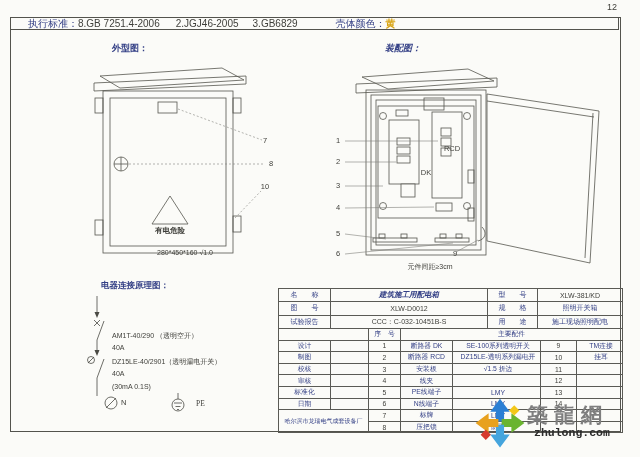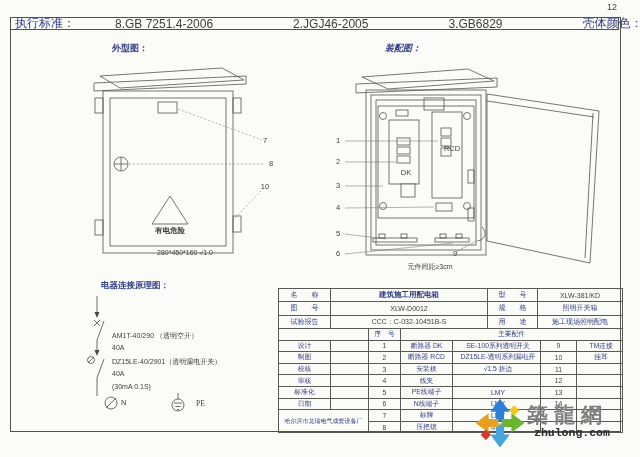--- a/index.html
+++ b/index.html
@@ -1,38 +1,38 @@
 <!DOCTYPE html>
 <html><head>
 <meta charset="utf-8">
 <style>
   html,body{margin:0;padding:0;}
   .page{position:relative;width:640px;height:457px;background:#fbfbf8;overflow:hidden;
         font-family:"Liberation Sans","DejaVu Sans",sans-serif;color:#3f3f3a;}
   .abs{position:absolute;}
   .frame{position:absolute;left:10px;top:17px;width:609px;height:413px;border:1.5px solid #53534d;}
   .header-bar{position:absolute;left:10px;top:17px;width:609px;height:13px;border:1.5px solid #53534d;border-bottom:1px solid #53534d;
-              display:flex;align-items:center;font-size:12px;white-space:nowrap;padding-left:4px;box-sizing:border-box;gap:40px;}
+              display:flex;align-items:center;font-size:10px;white-space:nowrap;padding-left:17px;box-sizing:border-box;}
   .navy{color:#333f85;}
   .ylw{color:#d9a412;font-weight:bold;}
   .sec-title{position:absolute;font-size:9px;font-weight:bold;color:#333f85;white-space:nowrap;}
   .lbl{position:absolute;font-size:7.5px;white-space:nowrap;}
   .callout{position:absolute;width:14px;text-align:center;font-size:7.5px;}
   .ctr{text-align:center;}
   svg.linework{position:absolute;left:0;top:0;pointer-events:none;}
   table{border-collapse:collapse;table-layout:fixed;background:transparent;}
   .tbl{position:absolute;left:278px;width:344px;}
   .tbl td{border:1px solid #5a5a55;padding:0;overflow:hidden;white-space:nowrap;
           text-align:center;vertical-align:middle;}
   .tbl-top{top:288px;font-size:7px;}
   .tbl-top td{height:12.3px;}
   .tbl-bot{top:328px;font-size:6.8px;}
   .tbl-bot td{height:10.6px;}
   .lft{text-align:left;padding-left:3px !important;}
-  .bold{font-weight:bold;}
+  .bold{font-weight:bold;font-style:italic;}
   .wm-cn{position:absolute;left:527px;top:401px;font-size:21px;font-weight:bold;color:#7e7e7e;
          letter-spacing:6px;white-space:nowrap;}
   .wm-url{position:absolute;left:534px;top:426px;font-size:11.5px;font-weight:bold;color:#2b2b2b;white-space:nowrap;font-family:Liberation Mono, monospace;}
   .pagenum{position:absolute;left:600px;top:2px;width:24px;font-size:9px;text-align:center;}
 </style>
 </head>
 <body>
 
 <div class="page">
 
@@ -145,21 +145,21 @@
   <div class="sec-title" style="left:112px;top:42px;">外型图：</div>
   <div class="sec-title" style="left:385px;top:42px;font-style:italic;">装配图：</div>
   <div class="sec-title" style="left:101px;top:280px;font-size:8.5px;">电器连接原理图：</div>
 
   <div class="lbl ctr" style="left:148px;top:226px;width:44px;font-size:7.5px;font-weight:bold;">有电危险</div>
   <div class="lbl ctr" style="left:140px;top:249px;width:90px;font-size:7px;">280*450*160  √1.0</div>
   <div class="callout" style="left:258px;top:136px;">7</div>
   <div class="callout" style="left:264px;top:159px;">8</div>
   <div class="callout" style="left:258px;top:182px;">10</div>
 
-  <div class="lbl ctr" style="left:389px;top:168px;width:34px;">DK</div>
+  <div class="lbl ctr" style="left:389px;top:168px;width:34px;padding-left:20px;">DK</div>
   <div class="lbl ctr" style="left:432px;top:144px;width:40px;">RCD</div>
   <div class="lbl ctr" style="left:390px;top:262px;width:80px;font-size:7px;">元件间距≥3cm</div>
   <div class="callout" style="left:331px;top:136px;">1</div>
   <div class="callout" style="left:331px;top:157px;">2</div>
   <div class="callout" style="left:331px;top:181px;">3</div>
   <div class="callout" style="left:331px;top:203px;">4</div>
   <div class="callout" style="left:331px;top:229px;">5</div>
   <div class="callout" style="left:331px;top:249px;">6</div>
   <div class="callout" style="left:448px;top:249px;">9</div>
 

